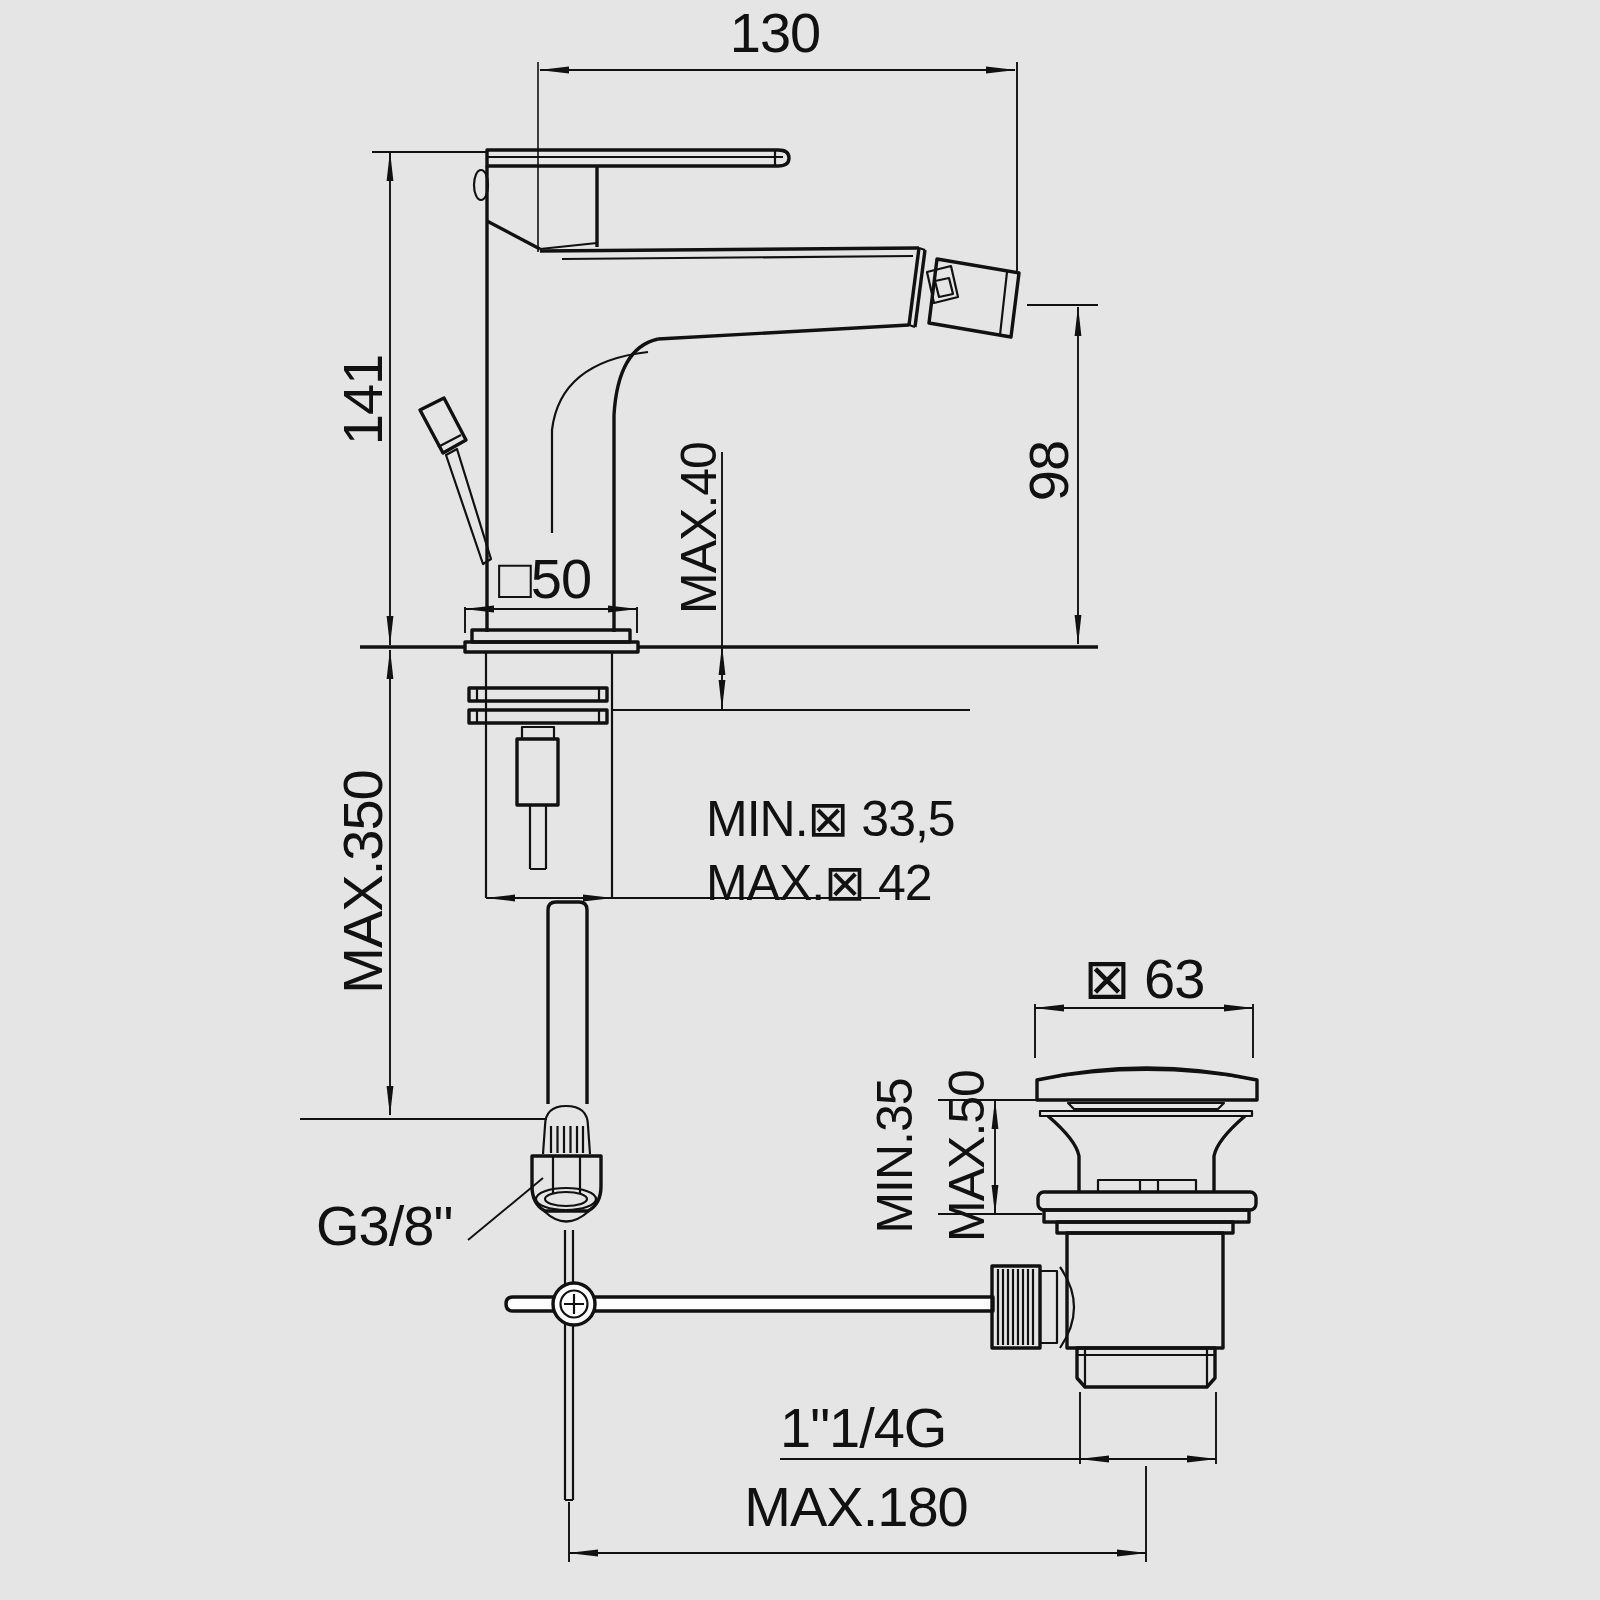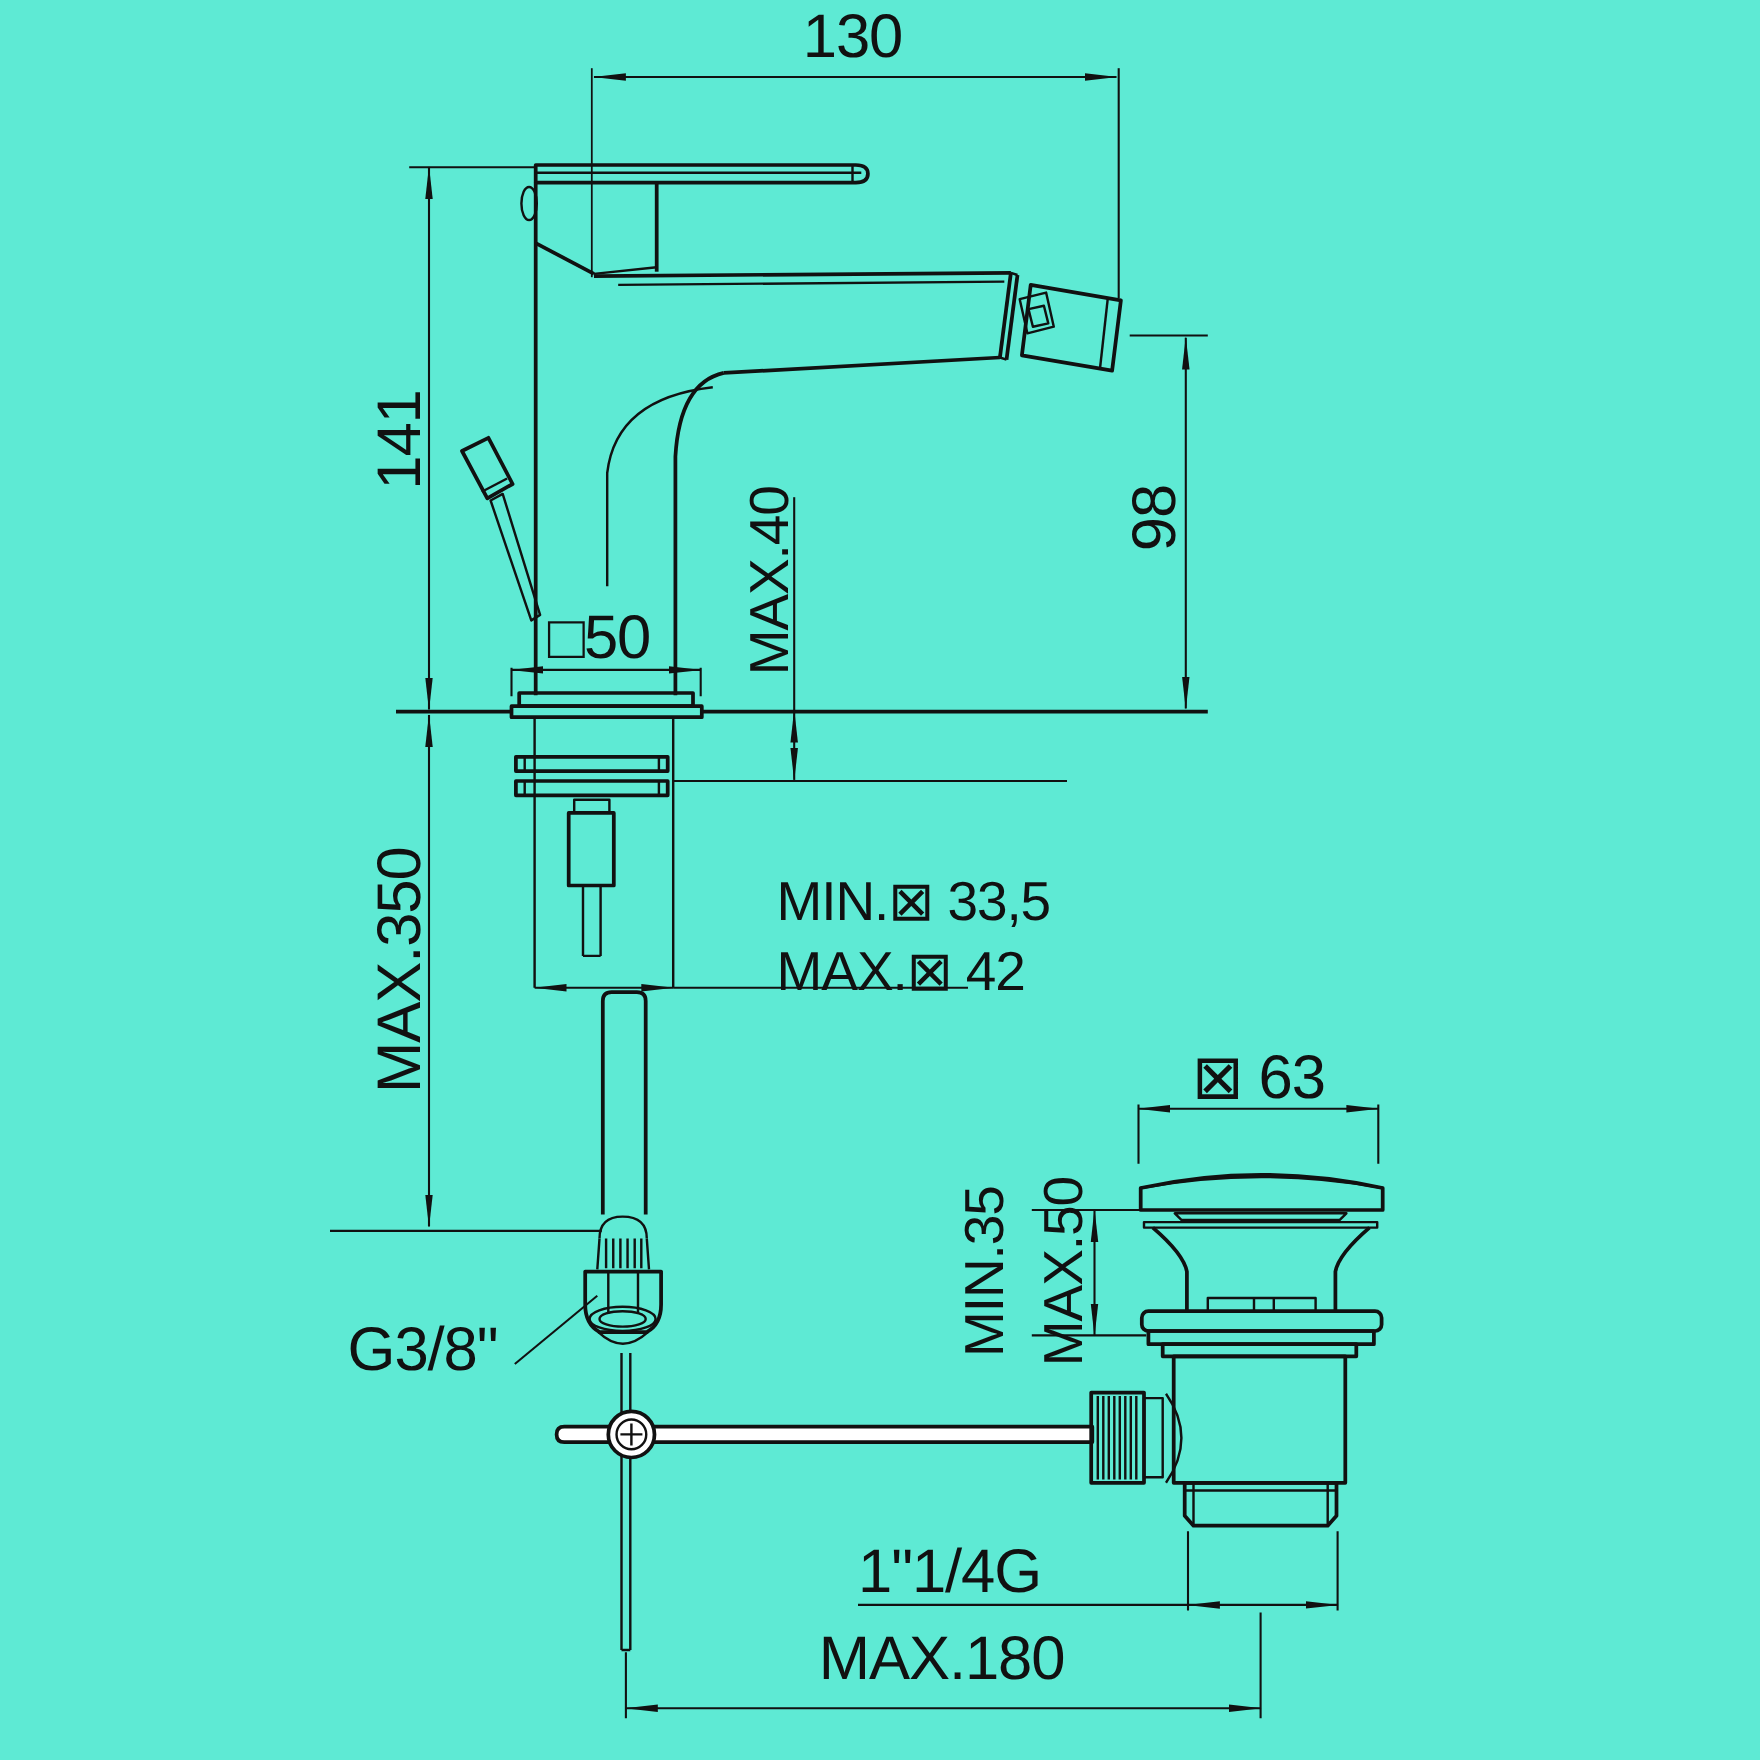--- a/index.html
+++ b/index.html
@@ -1,16 +1,16 @@
 <!DOCTYPE html>
 <html><head>
 <meta charset="utf-8">
 <style>
   html,body{margin:0;padding:0;background:#ffffff;}
-  .stage{position:relative;width:1600px;height:1600px;background:#5eead4;overflow:hidden;}
+  .stage{position:relative;width:1600px;height:1600px;background:#e5e5e5;overflow:hidden;}
   svg text{font-family:"Liberation Sans","DejaVu Sans",sans-serif;fill:#111;letter-spacing:-1px;}
   .t1{font-size:56px;}
   .t2{font-size:50px;}
   .ol{stroke:#111;stroke-width:3.4;fill:none;stroke-linejoin:round;}
   .olf{stroke:#111;stroke-width:3.4;fill:#fff;stroke-linejoin:round;}
   .ol2{stroke:#111;stroke-width:2.2;fill:none;stroke-linejoin:round;}
   .dim{stroke:#111;stroke-width:1.9;fill:none;}
   .cl{stroke:#111;stroke-width:1.6;fill:none;}
 </style>
 </head>

